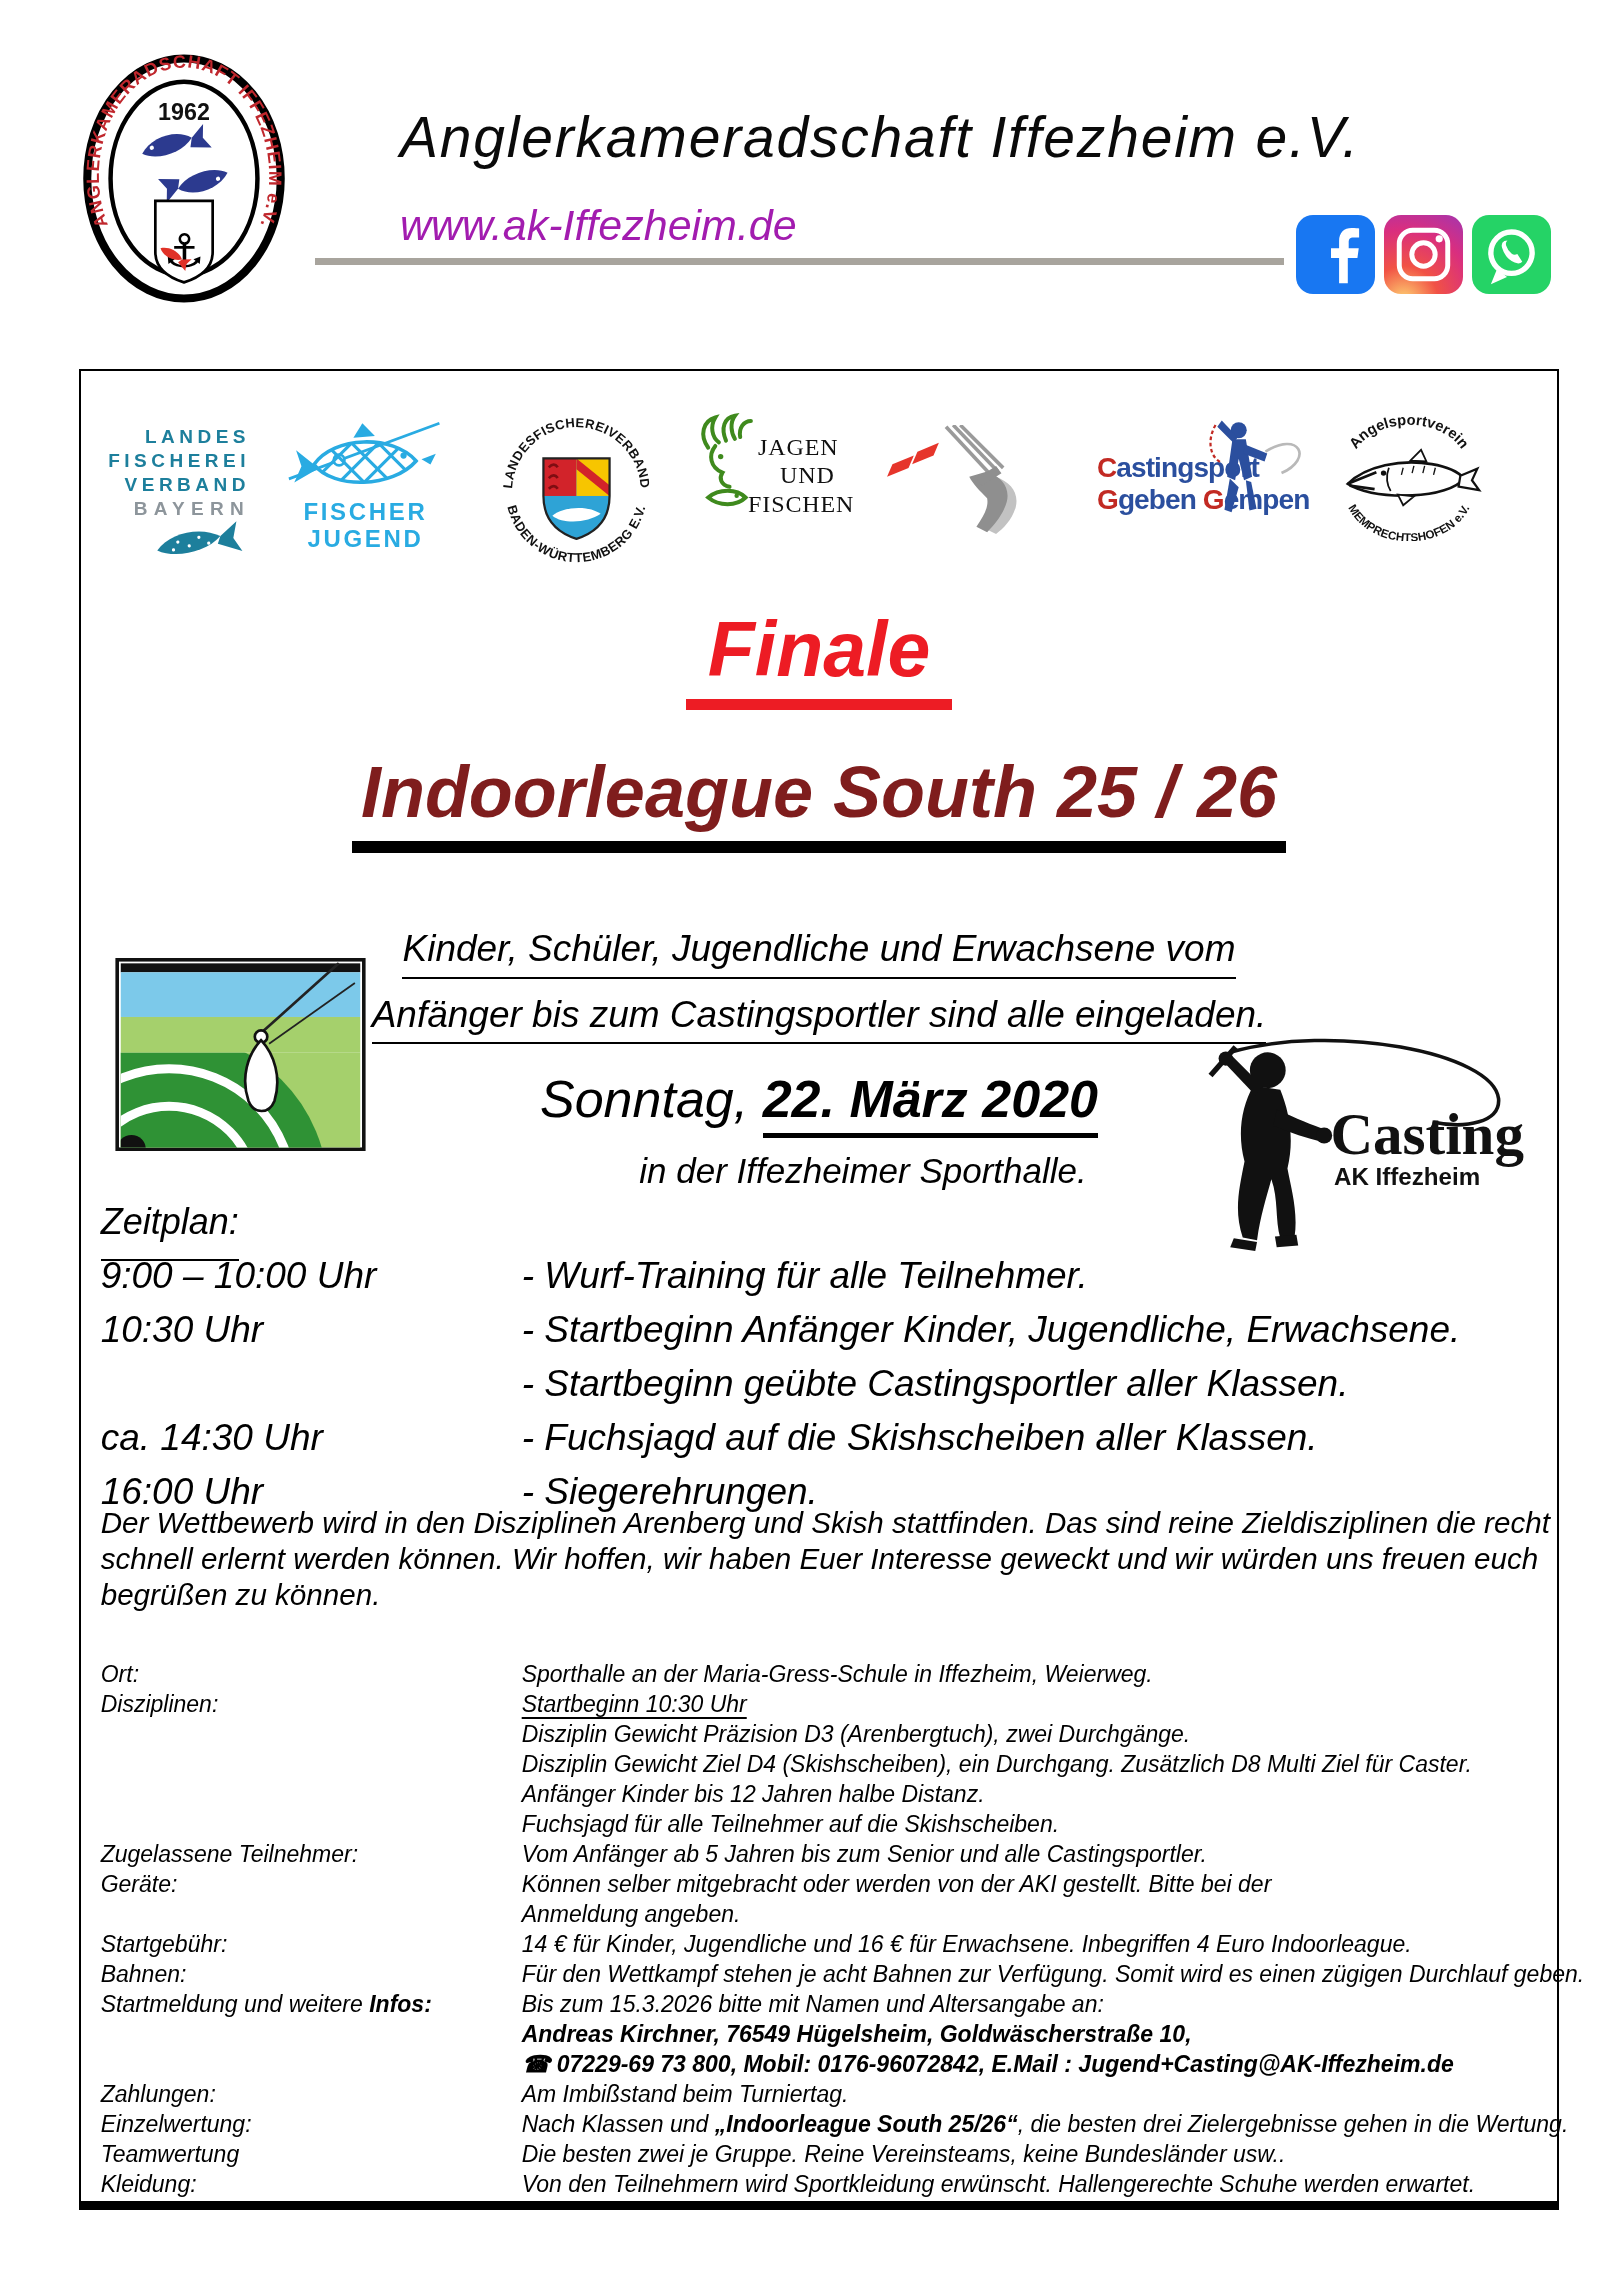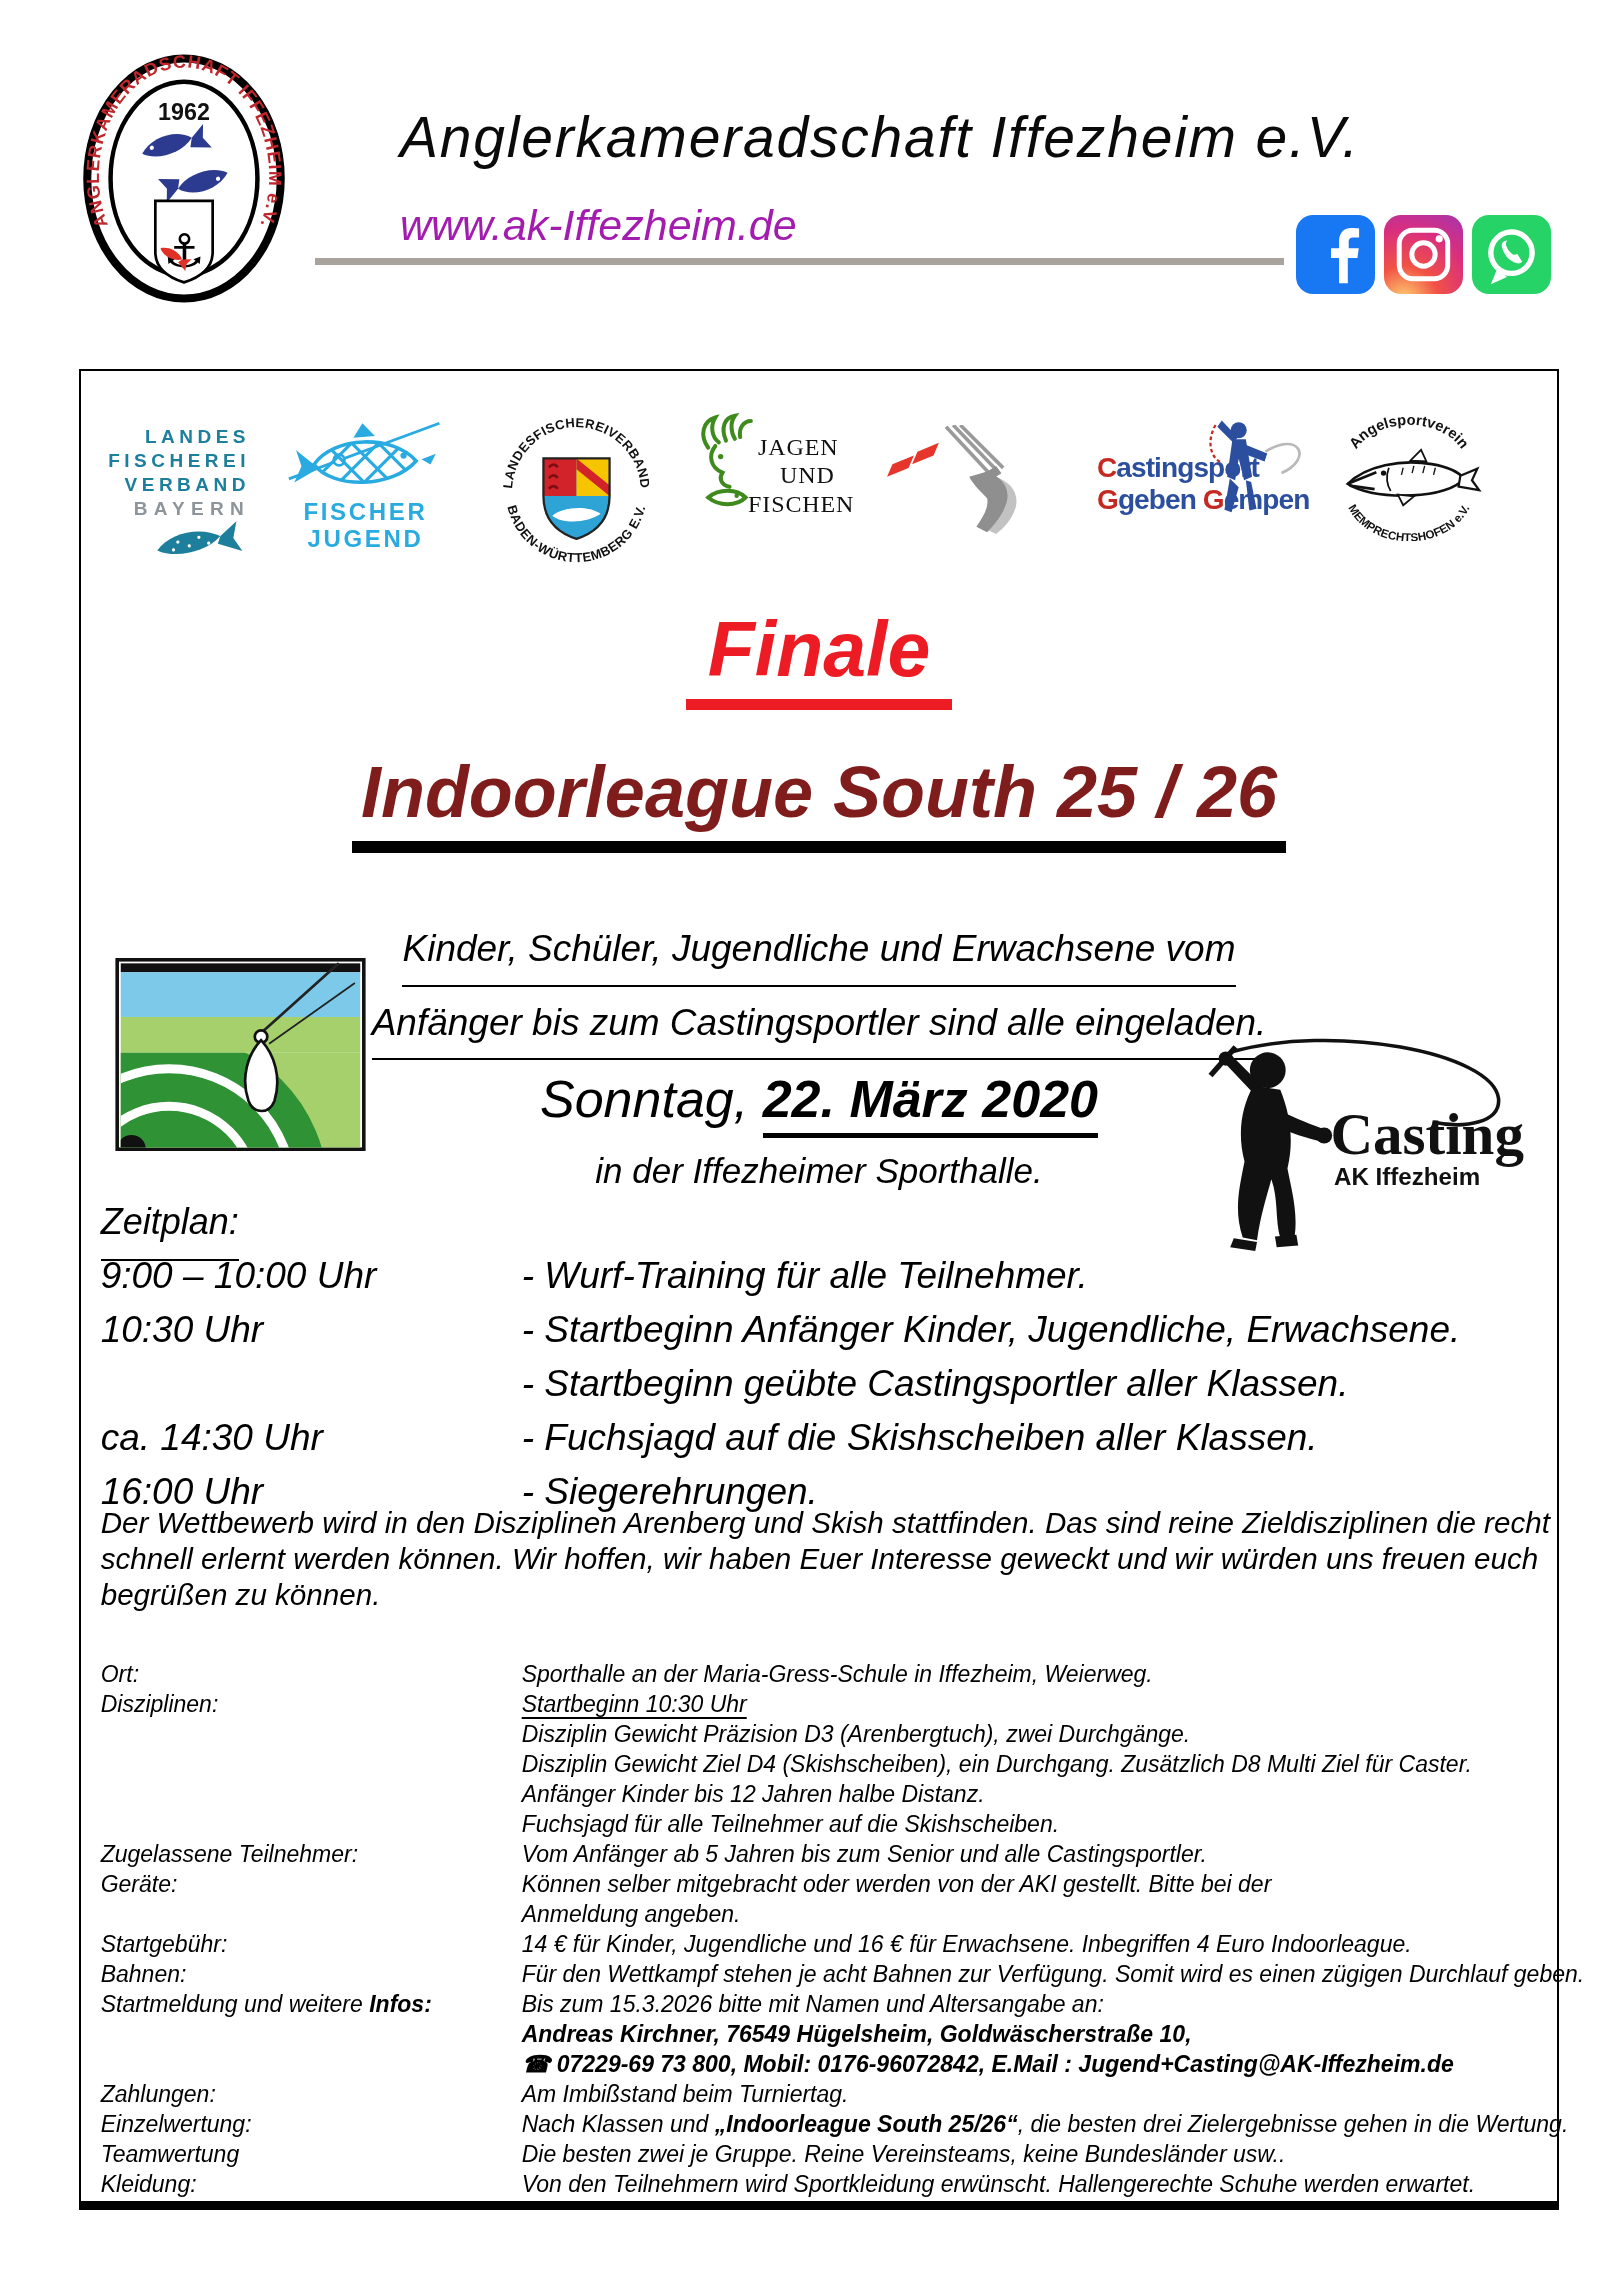--- a/index.html
+++ b/index.html
@@ -23,25 +23,25 @@
   .jagen-text{position:absolute;font-family:"Liberation Serif",serif;font-size:24px;letter-spacing:0.9px;color:#111;}
   .gempen-line{font-weight:bold;font-size:28px;letter-spacing:-0.9px;line-height:31px;color:#2b4f9e;white-space:nowrap;}
   .gempen-red{color:#c22a23;}
 
   #finale-wrap{top:240px;}
   #finale-text{display:inline-block;color:#ed1c24;font:italic bold 77px/1 "Liberation Sans",sans-serif;border-bottom:11.6px solid #ed1c24;padding:0 21.5px 10.7px;}
   #league-wrap{top:385px;}
   #league-text{display:inline-block;color:#7f1d1d;font:italic bold 72px/1 "Liberation Sans",sans-serif;border-bottom:12.5px solid #000;padding:0 9px 12.5px;}
 
   #invite-wrap{top:557px;font:italic 37px/1.15 "Liberation Sans",sans-serif;}
-  .invite-line{display:inline-block;border-bottom:2.7px solid #000;padding-bottom:14px;margin-bottom:15px;}
+  .invite-line{display:inline-block;border-bottom:2.7px solid #000;padding-bottom:6px;margin-bottom:15px;}
 
   #date-wrap{top:700px;font:italic 52px/1.1 "Liberation Sans",sans-serif;}
   #date-strong{font-weight:bold;border-bottom:5.4px solid #000;padding-bottom:4.5px;}
-  #venue-wrap{top:781px;font:italic 35px/1.1 "Liberation Sans",sans-serif;}
+  #venue-wrap{top:781px;font:italic 35px/1.1 "Liberation Sans",sans-serif;padding-left:44px;}
 
   #zeitplan-label{position:absolute;left:19.7px;top:831px;font:italic 36px/1.1 "Liberation Sans",sans-serif;border-bottom:2.7px solid #000;padding-bottom:17px;}
   #sched{position:absolute;left:19.7px;top:878px;width:1446px;font:italic 37px/54px "Liberation Sans",sans-serif;}
   .sched-row{position:relative;height:54px;}
   .sched-time{position:absolute;left:0;white-space:nowrap;}
   .sched-act{position:absolute;left:421px;white-space:nowrap;}
 
   #intro{position:absolute;left:19.7px;top:1134px;width:1455px;font:italic 29.6px/36px "Liberation Sans",sans-serif;}
 
   #details{position:absolute;left:19.7px;top:1288px;width:1458px;font:italic 23px/30px "Liberation Sans",sans-serif;}

